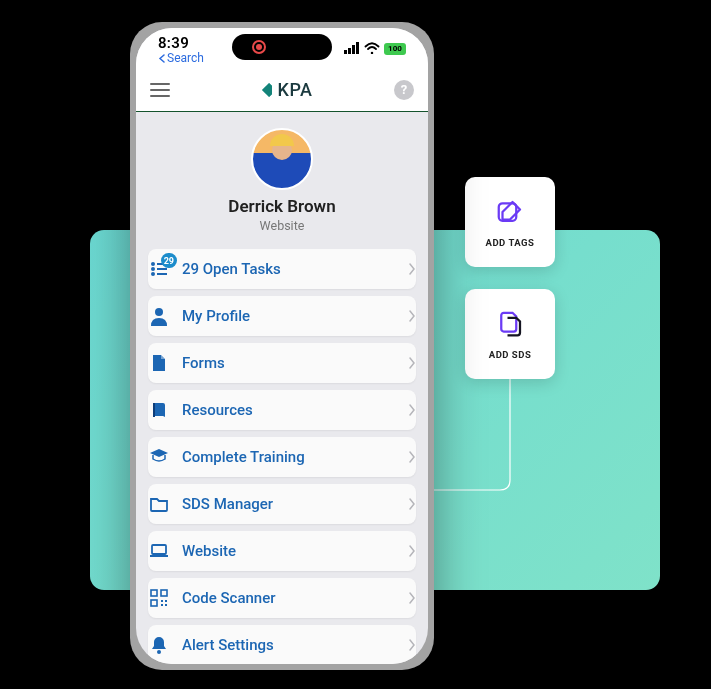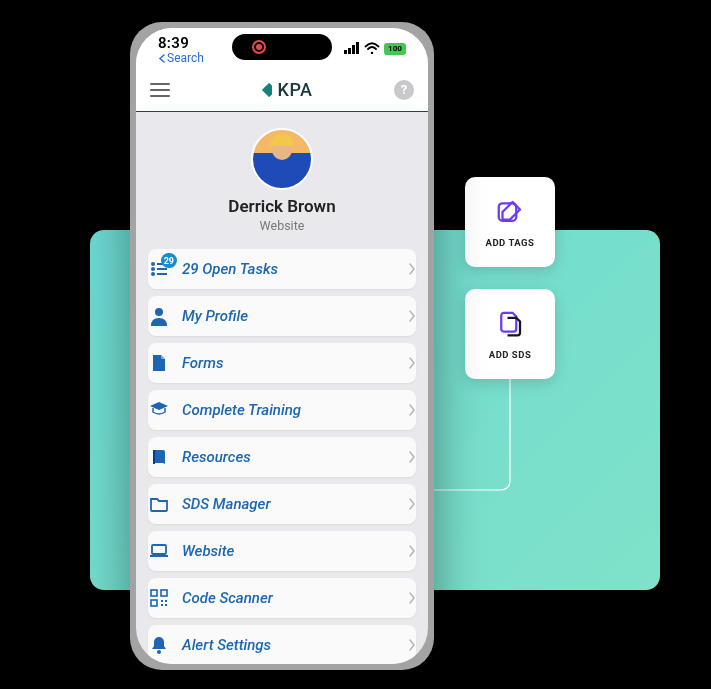--- a/index.html
+++ b/index.html
@@ -91,21 +91,21 @@
       display:flex; align-items:center; padding:0 0;
       box-shadow:0 1px 2px rgba(0,0,0,.06);
     }
     .menu-icon { width:22px; height:22px; display:flex; align-items:center; justify-content:center; margin-right:12px; position:relative;}
     .menu-icon svg { width:20px; height:20px; }
     .badge {
       position:absolute; top:-5px; right:-7px; min-width:15px; height:15px;
       border-radius:8px; background:#1C8CCB; color:#fff; font-size:9px; font-weight:700;
       display:flex; align-items:center; justify-content:center; padding:0 3px;
     }
-    .menu-label { flex:1; font-size:15px; font-weight:500; color:#1C66B3;font-style:italic; }
+    .menu-label { flex:1; font-size:15px; font-weight:500; color:#1C66B3; }
     .chev { color:#B5B5BA; }
     .chev svg{width:8px;height:12px;}
 
     .batt { display:flex; }
     .batt-body{
       width:22px;height:12px;border-radius:3px;background:#3EC94F;
       display:flex;align-items:center;justify-content:center;color:#000;font-size:8px;font-weight:700;
     }
     .sig svg, .wifi svg { width:16px; height:12px; }
   </style>
@@ -233,38 +233,38 @@
           </div>
         <div class="menu-label">Forms</div>
         <span class="chev"><svg viewBox="0 0 8 12">
               <path d="M2 1 L6 6 L2 11" stroke="currentColor" stroke-width="1.5" fill="none" stroke-linecap="round"></path>
             </svg></span>
       </div>
 
       <div class="menu-item">
         <div class="menu-icon">
             <svg viewBox="0 0 20 20">
+              <path d="M4 3h10a2 2 0 0 1 2 2v12l-2-1H4z" fill="#1C66B3"></path>
+              <rect x="4" y="3" width="2" height="14" fill="#0D3D7A"></rect>
+            </svg>
+          </div>
+        <div class="menu-label">Resources</div>
+        <span class="chev"><svg viewBox="0 0 8 12">
+              <path d="M2 1 L6 6 L2 11" stroke="currentColor" stroke-width="1.5" fill="none" stroke-linecap="round"></path>
+            </svg></span>
+      </div>
+
+      <div class="menu-item">
+        <div class="menu-icon">
+            <svg viewBox="0 0 20 20">
               <path d="M10 2 L19 6 L10 10 L1 6 Z" fill="#1C66B3"></path>
               <path d="M4 8 v4 q6 4 12 0 v-4" fill="none" stroke="#1C66B3" stroke-width="1.5"></path>
             </svg>
           </div>
         <div class="menu-label">Complete Training</div>
-        <span class="chev"><svg viewBox="0 0 8 12">
-              <path d="M2 1 L6 6 L2 11" stroke="currentColor" stroke-width="1.5" fill="none" stroke-linecap="round"></path>
-            </svg></span>
-      </div>
-
-      <div class="menu-item">
-        <div class="menu-icon">
-            <svg viewBox="0 0 20 20">
-              <path d="M4 3h10a2 2 0 0 1 2 2v12l-2-1H4z" fill="#1C66B3"></path>
-              <rect x="4" y="3" width="2" height="14" fill="#0D3D7A"></rect>
-            </svg>
-          </div>
-        <div class="menu-label">Resources</div>
         <span class="chev"><svg viewBox="0 0 8 12">
               <path d="M2 1 L6 6 L2 11" stroke="currentColor" stroke-width="1.5" fill="none" stroke-linecap="round"></path>
             </svg></span>
       </div>
 
       <div class="menu-item">
         <div class="menu-icon">
             <svg viewBox="0 0 20 20">
               <path d="M2 5h6l2 2h8v9a1 1 0 0 1-1 1H3a1 1 0 0 1-1-1z" fill="none" stroke="#1C66B3" stroke-width="1.8"></path>
             </svg>

